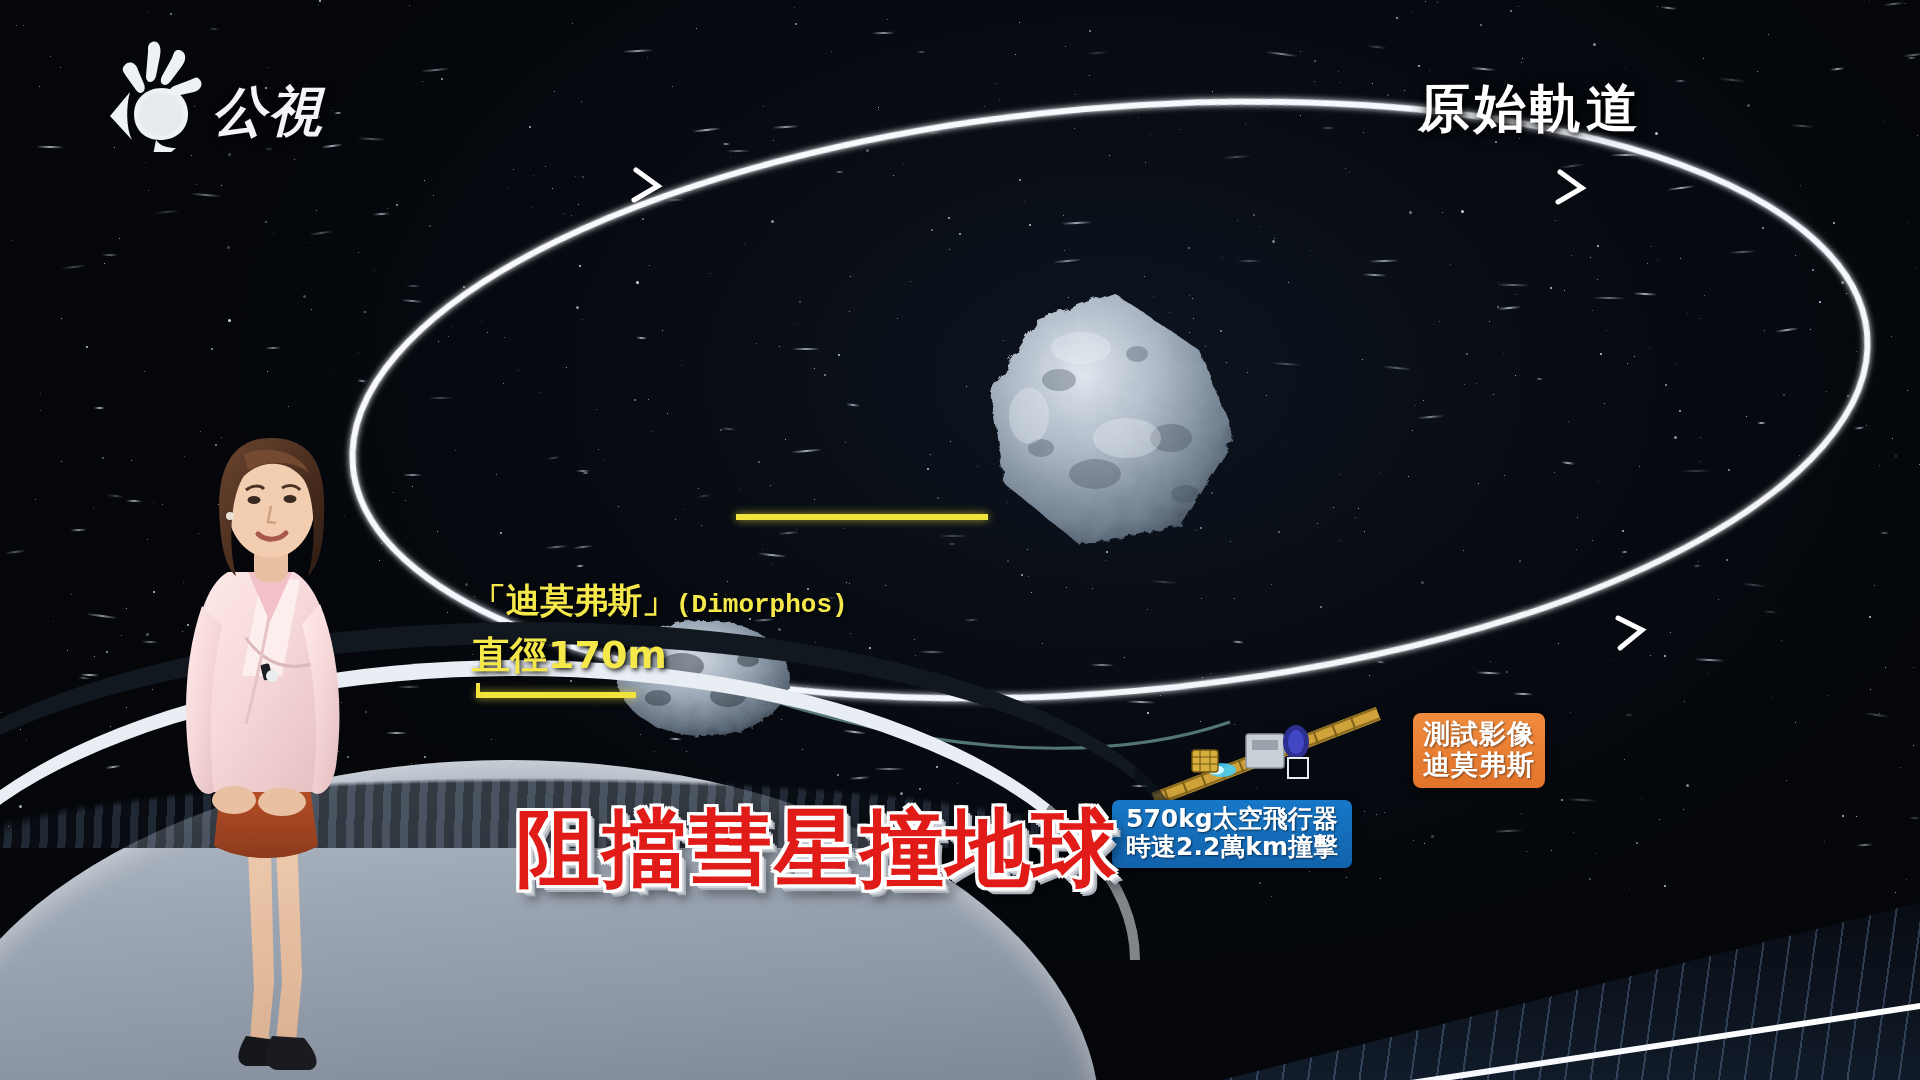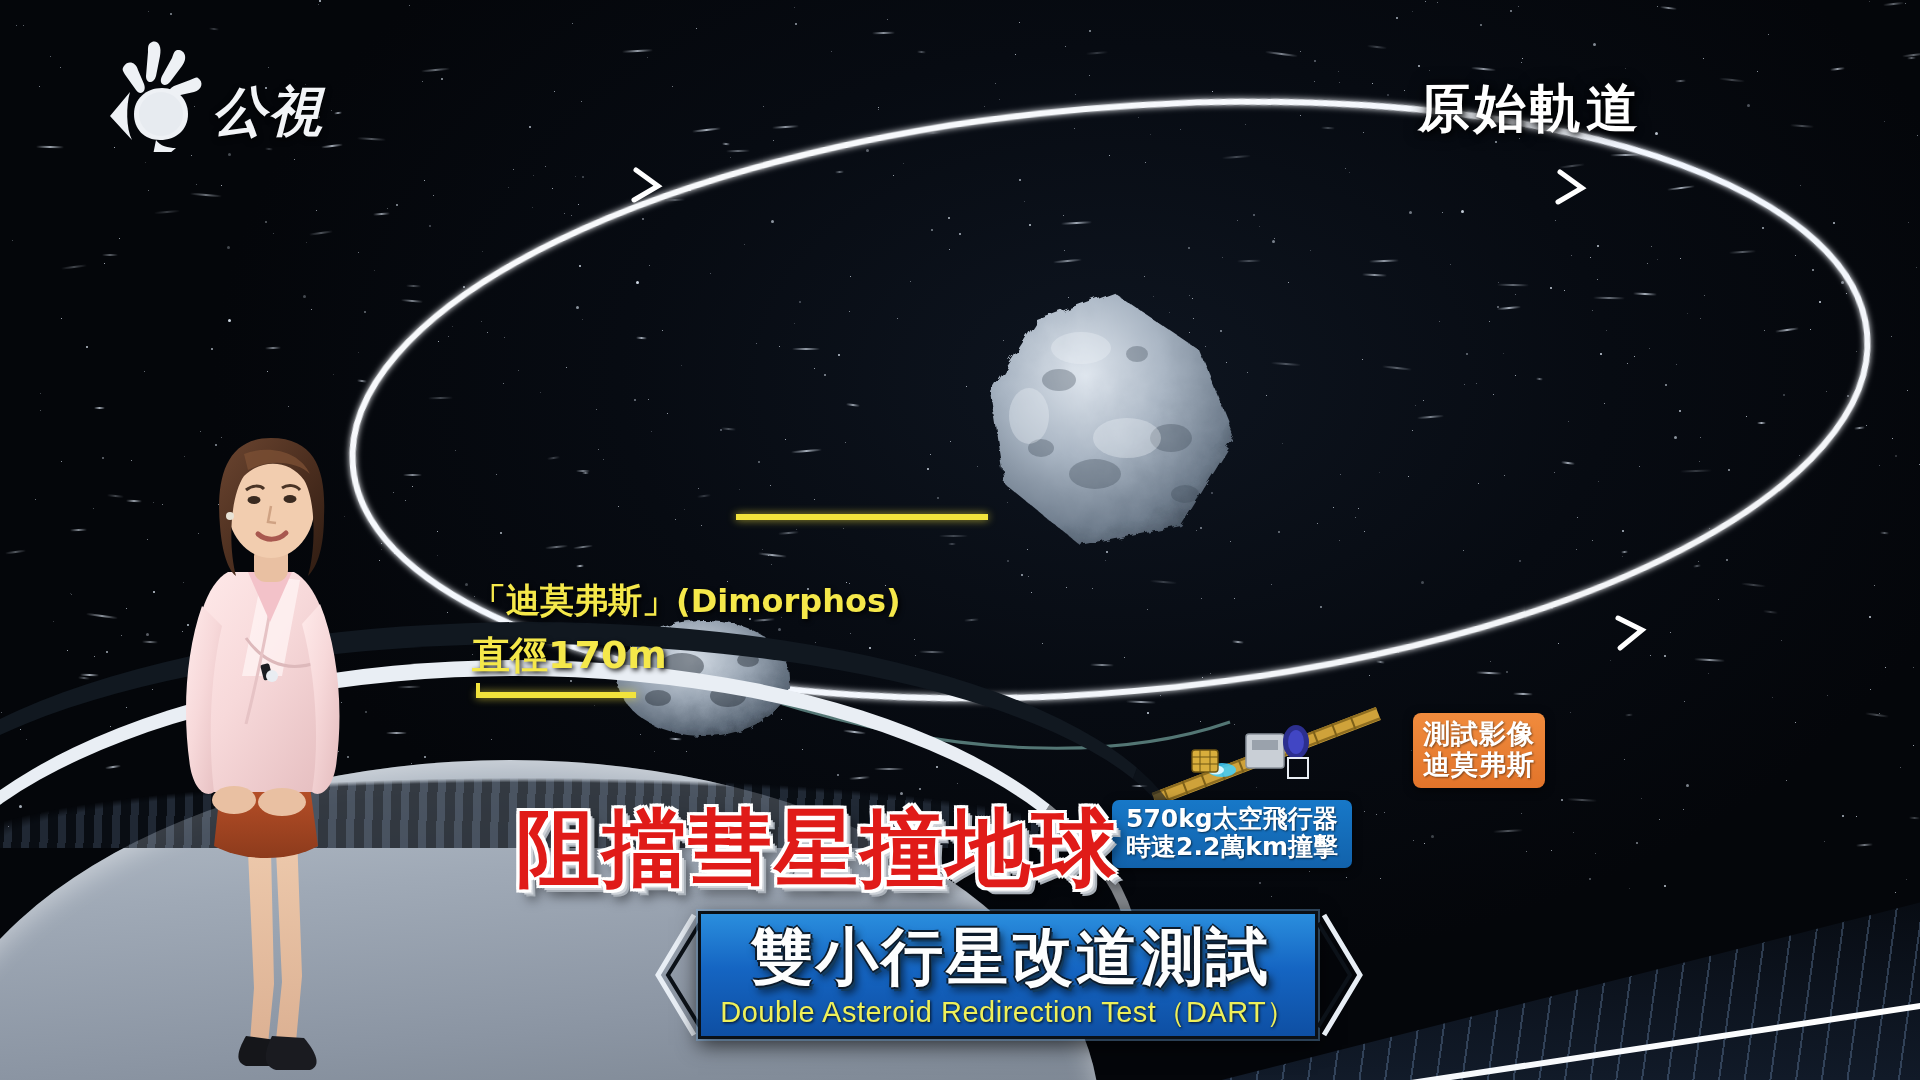--- a/index.html
+++ b/index.html
@@ -107,21 +107,21 @@
   }
 
   .didymos-label { position:absolute; left:735px; top:366px; text-align:right; width:290px; }
   .didymos-label .l1 { font-size:45px; color:#fff; letter-spacing:1px; text-shadow:2px 2px 6px rgba(0,0,0,.95); }
   .didymos-label .l2 { font-size:38px; color:#fff; margin-top:4px; letter-spacing:0px; text-shadow:2px 2px 6px rgba(0,0,0,.95); font-family:"DejaVu Sans","Liberation Sans",sans-serif; font-weight:bold; }
   .didymos-label .l3 { font-size:45px; color:#fff; margin-top:2px; letter-spacing:1px; text-shadow:2px 2px 6px rgba(0,0,0,.95); }
   .didymos-underline { position:absolute; left:736px; top:514px; width:252px; height:6px; background:#f2e33c; box-shadow:0 0 8px rgba(242,227,60,.7); }
 
   .dimorphos-label { position:absolute; left:472px; top:578px; }
   .dimorphos-label .r1 { font-size:34px; color:#f5e84a; letter-spacing:0px; text-shadow:2px 2px 5px rgba(0,0,0,.95); white-space:nowrap; }
-  .dimorphos-label .r1 .en { font-size:32px; }
+  .dimorphos-label .r1 .en { font-size:26px;font-family:Liberation Mono, monospace; }
   .dimorphos-label .r2 { font-size:38px; color:#f5e84a; margin-top:6px; letter-spacing:0px; text-shadow:2px 2px 5px rgba(0,0,0,.95); }
   .dimorphos-label .r3 { font-size:38px; color:#f5e84a; margin-top:4px; letter-spacing:0px; text-shadow:2px 2px 5px rgba(0,0,0,.95); }
   .dimorphos-underline { position:absolute; left:476px; top:692px; width:160px; height:6px; background:#f2e33c; box-shadow:0 0 8px rgba(242,227,60,.7); }
   .dimorphos-leader { position:absolute; left:476px; top:683px; width:4px; height:14px; background:#f2e33c; }
 
   
   .spacecraft-box {
     position:absolute; left:1112px; top:800px;
     padding:5px 14px 7px; border-radius:7px;
     background:linear-gradient(180deg,#1778c8 0%, #1262ab 100%);
@@ -1203,31 +1203,14 @@
     <div class="cjk">時速2.2萬km撞擊</div>
   </div>
 
   <div class="record-box">
     <div class="cjk">測試影像</div>
     <div class="cjk">迪莫弗斯</div>
   </div>
 
   <div class="headline cjk">阻擋彗星撞地球</div>
 
-  <div class="banner">
-    <span class="chev left">
-      <svg width="52" height="124" viewBox="0 0 52 124">
-        <path d="M44 2 L8 62 L44 122" fill="none" stroke="#e8eef5" stroke-width="5"></path>
-        <path d="M50 10 L18 62 L50 114" fill="none" stroke="#0c1219" stroke-width="4"></path>
-      </svg>
-    </span>
-    <div class="banner-plate"></div>
-    <span class="chev right">
-      <svg width="52" height="124" viewBox="0 0 52 124">
-        <path d="M8 2 L44 62 L8 122" fill="none" stroke="#e8eef5" stroke-width="5"></path>
-        <path d="M2 10 L34 62 L2 114" fill="none" stroke="#0c1219" stroke-width="4"></path>
-      </svg>
-    </span>
-    <div class="banner-title cjk">雙小行星改道測試</div>
-    <div class="banner-sub">Double Asteroid Redirection Test（DART）</div>
-  </div>
 
 </div>
 
 </body></html>

